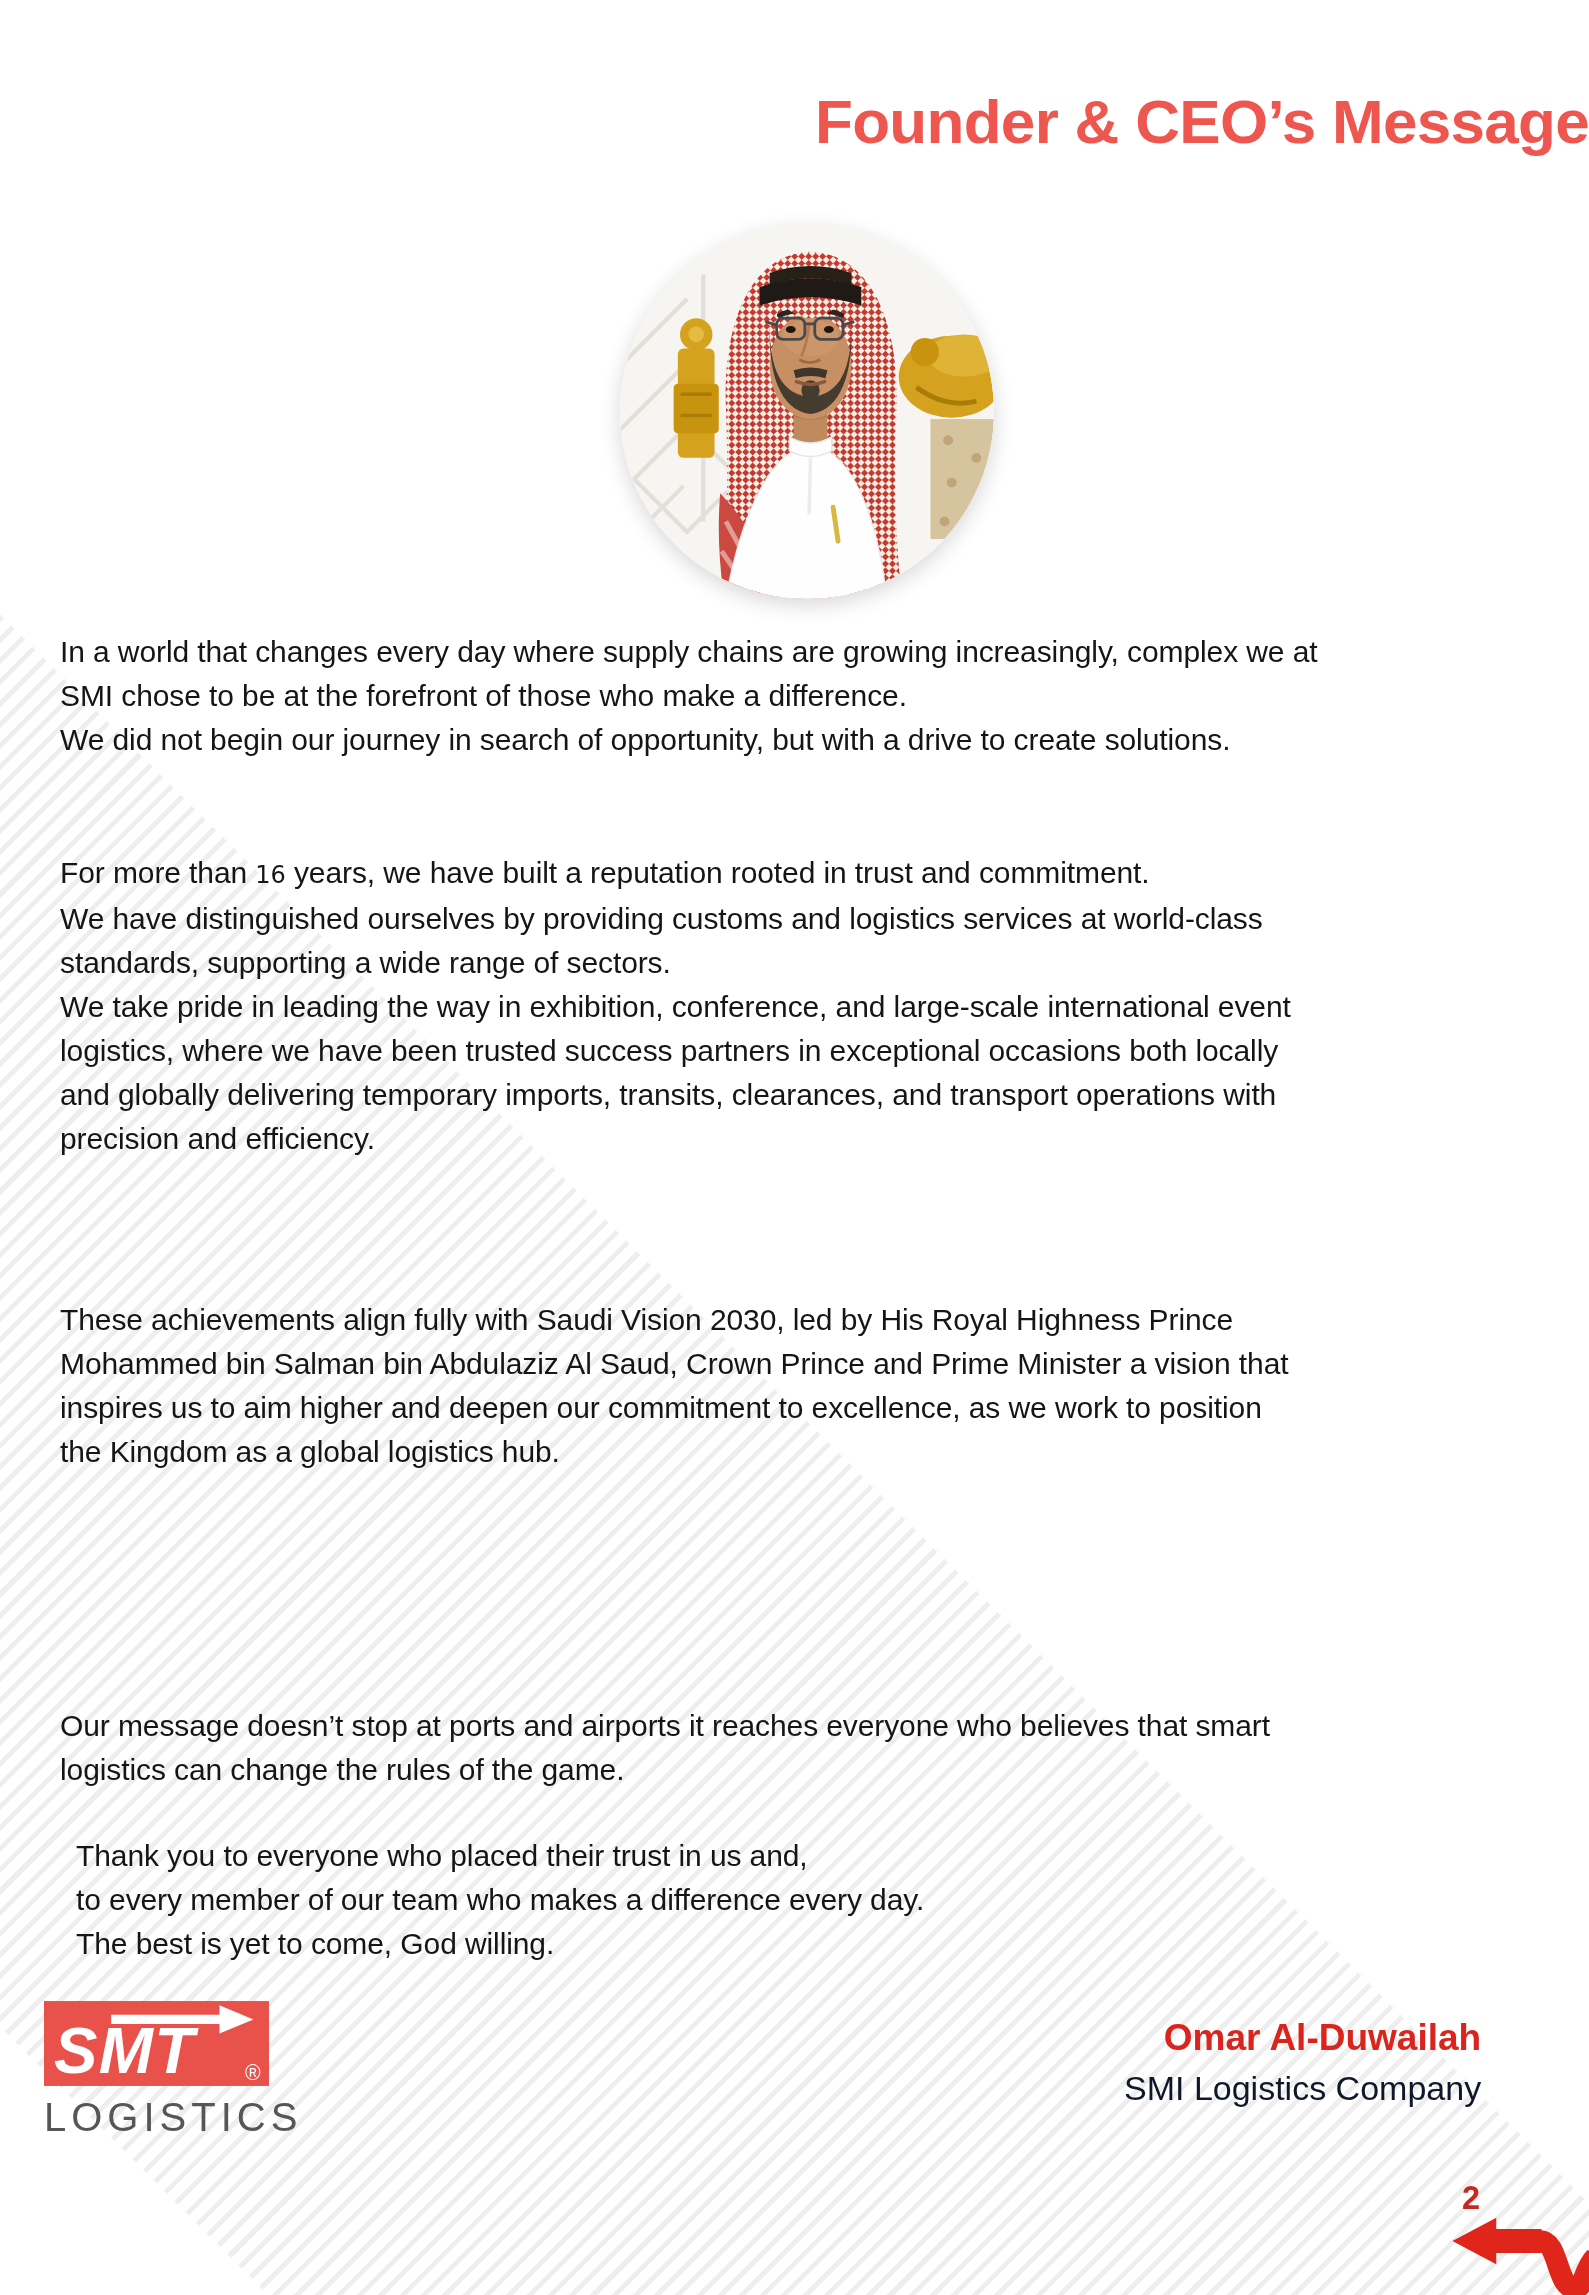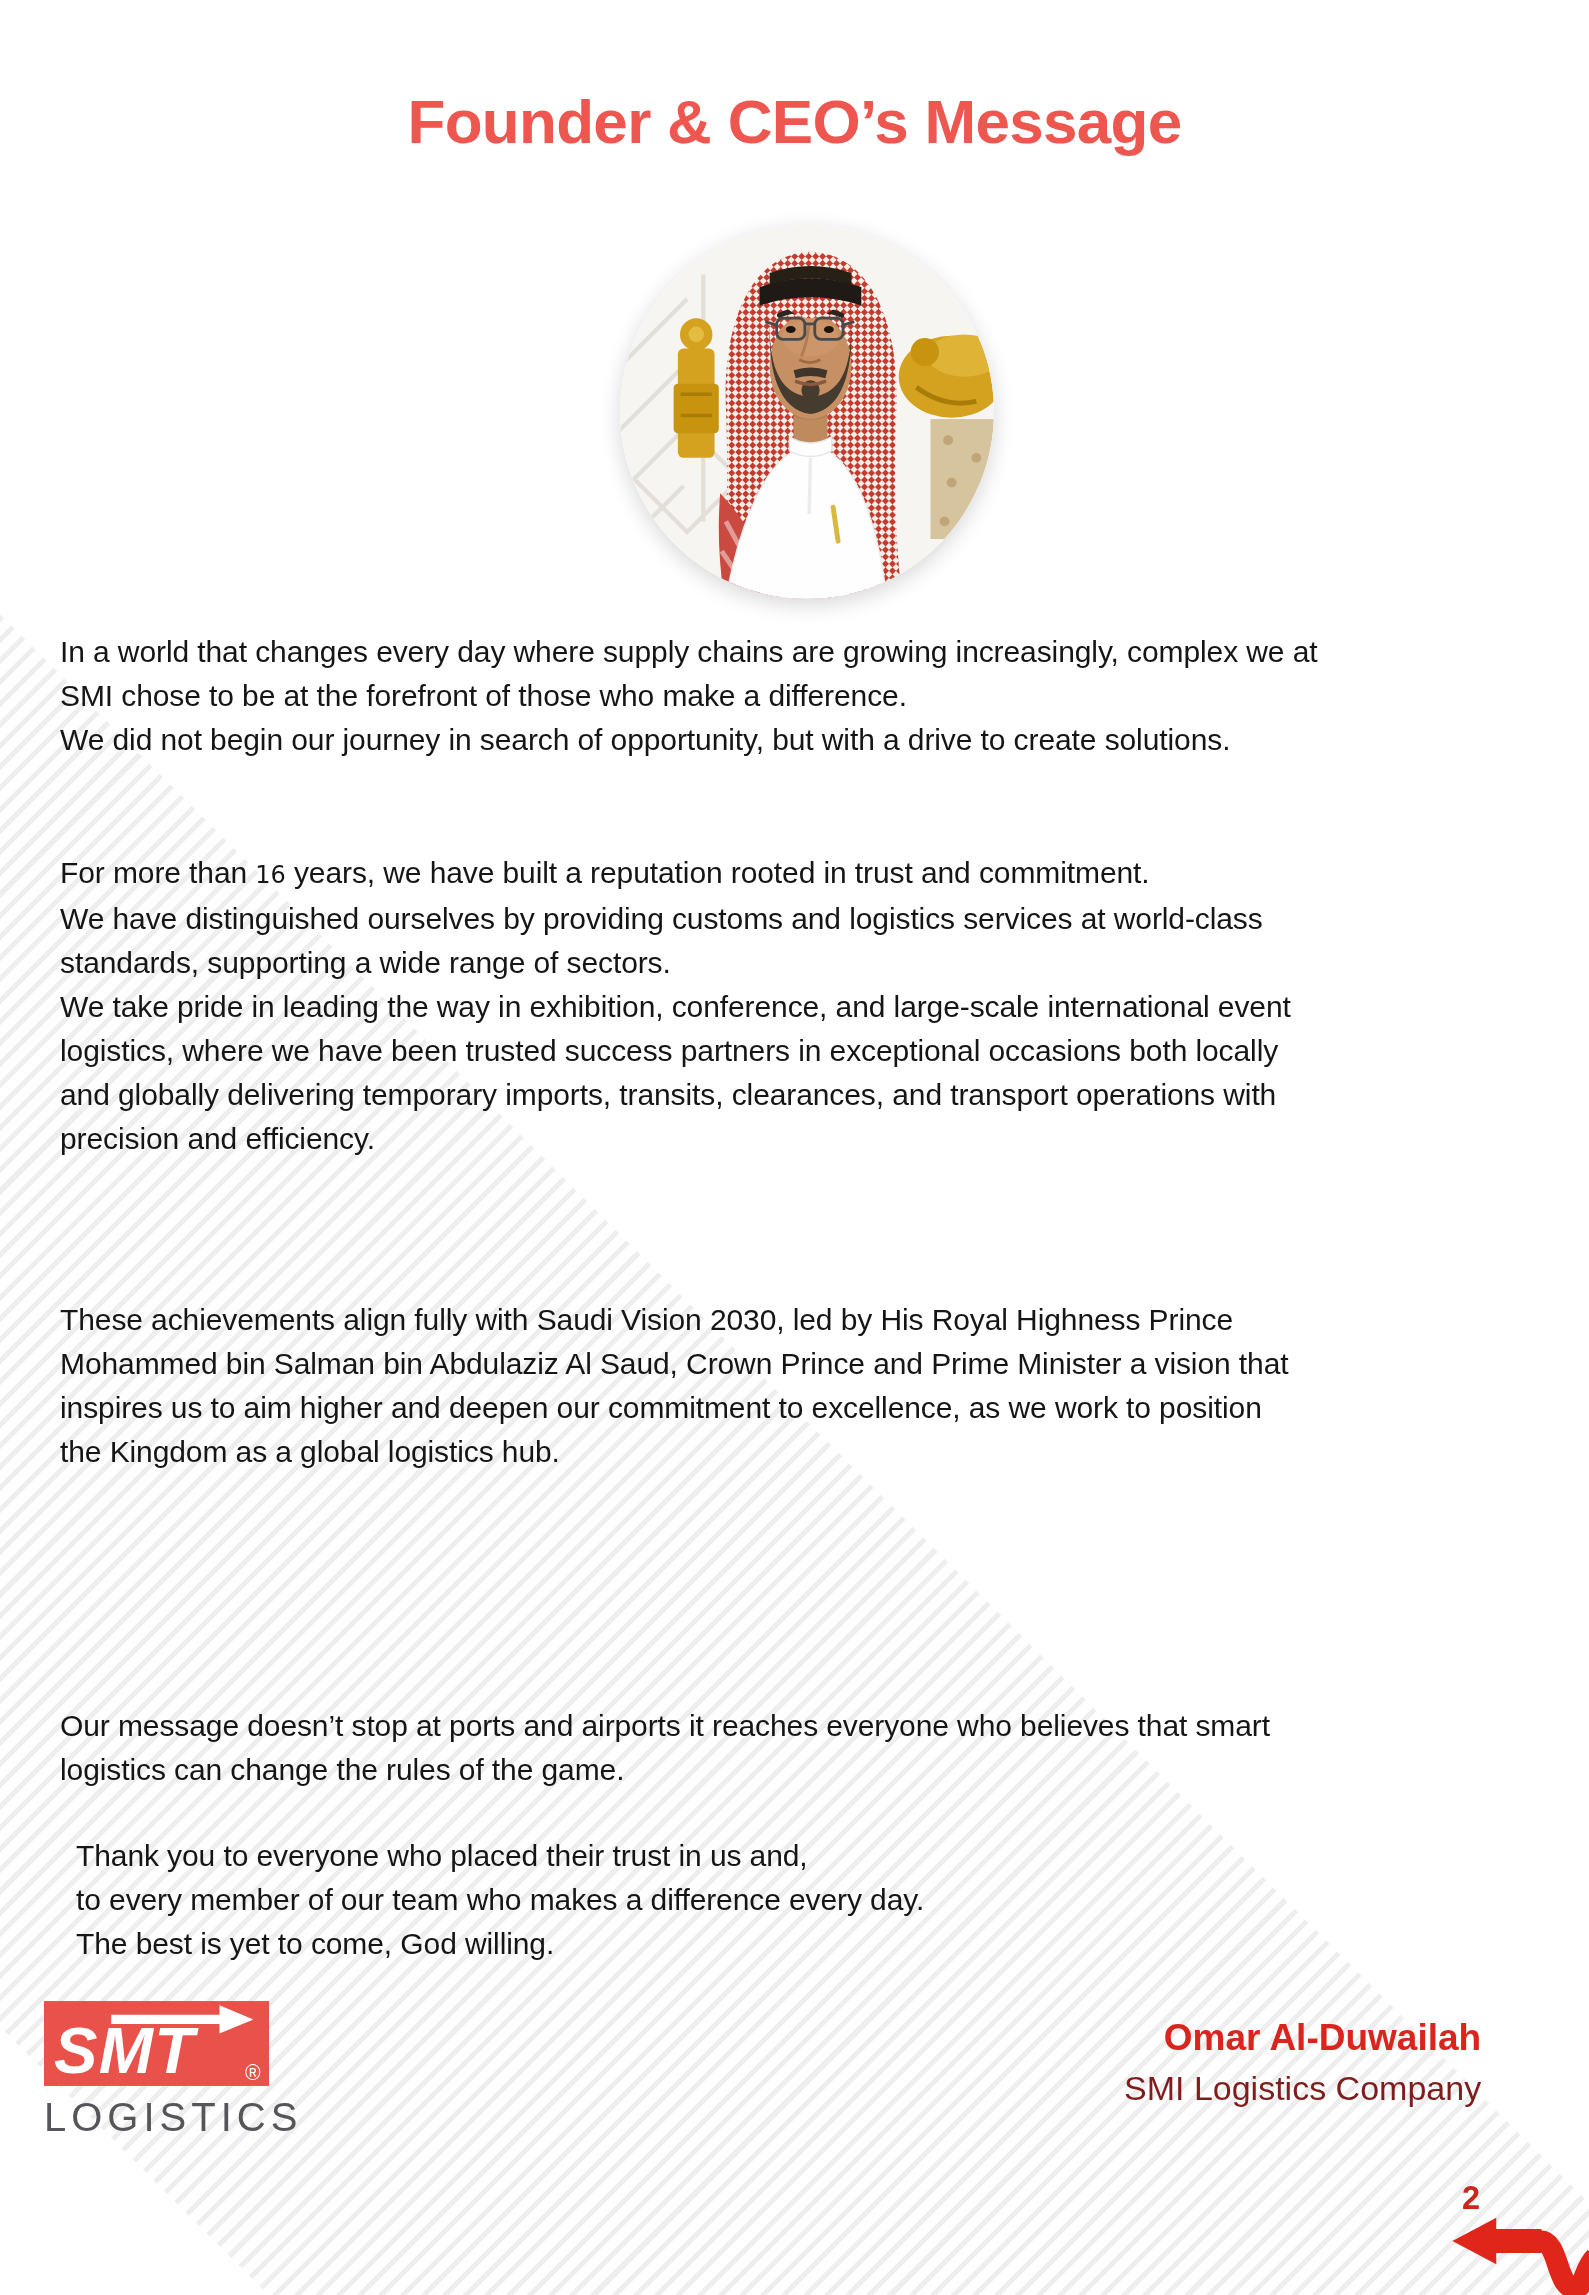--- a/index.html
+++ b/index.html
@@ -8,21 +8,21 @@
     font-family:"Liberation Sans",sans-serif;color:#151515;
   }
   .stripes{
     position:absolute;left:0;top:0;right:0;bottom:0;
     background:repeating-linear-gradient(135deg,
       rgba(90,90,90,0.10) 0px, rgba(90,90,90,0.10) 5px,
       rgba(0,0,0,0) 5px, rgba(0,0,0,0) 15px);
     clip-path:polygon(0 26.77%, 100% 96%, 100% 100%, 16.9% 100%, 0 88.31%);
   }
   .title{
-    position:absolute;top:86px;left:0;right:0;margin:0;text-align:center;
+    position:absolute;top:86px;left:0;right:0;margin:0;text-align:right;
     font-size:62px;font-weight:bold;letter-spacing:-0.7px;color:#EE5650;
   }
   .portrait{
     position:absolute;left:620px;top:225px;width:374px;height:374px;border-radius:50%;
     overflow:hidden;box-shadow:0 5.7px 21px rgba(0,0,0,0.16);
   }
   .portrait svg{display:block;}
   .para{
     position:absolute;left:60px;width:1497px;
     font-size:30px;line-height:44px;letter-spacing:-0.1px;color:#151515;
@@ -31,21 +31,21 @@
   .p1{top:630px;}  .p2{top:851px;}  .p3{top:1259px;margin-top:39px;}
   .p4{top:1483px;} .p5{top:1704px;}  .p6{top:1834px;margin-left:16px;}
   .years{font-family:"DejaVu Sans",sans-serif;font-size:24px;text-align:right;}
   .logo{position:absolute;left:44px;top:2001px;}
   .logo-sub{
     margin-top:7px;font-size:40px;letter-spacing:5px;color:#55565A;
     font-family:"Liberation Sans",sans-serif;
   }
   .signature{position:absolute;left:1124px;top:2017px;text-align:right;}
   .sig-name{font-size:37px;line-height:42px;font-weight:bold;color:#D9251D;}
-  .sig-company{margin-top:10px;font-size:34px;color:#7f1d1d;}
+  .sig-company{margin-top:10px;font-size:34px;color:#0f172a;}
   .page-num{position:absolute;left:1462px;top:2180px;font-size:32.5px;font-weight:600;color:#C9281E;}
   .corner-arrow{position:absolute;left:1434px;top:2209px;}
 </style>
 </head>
 <body>
 
 <div class="page">
 
   <div class="stripes"></div>
 

